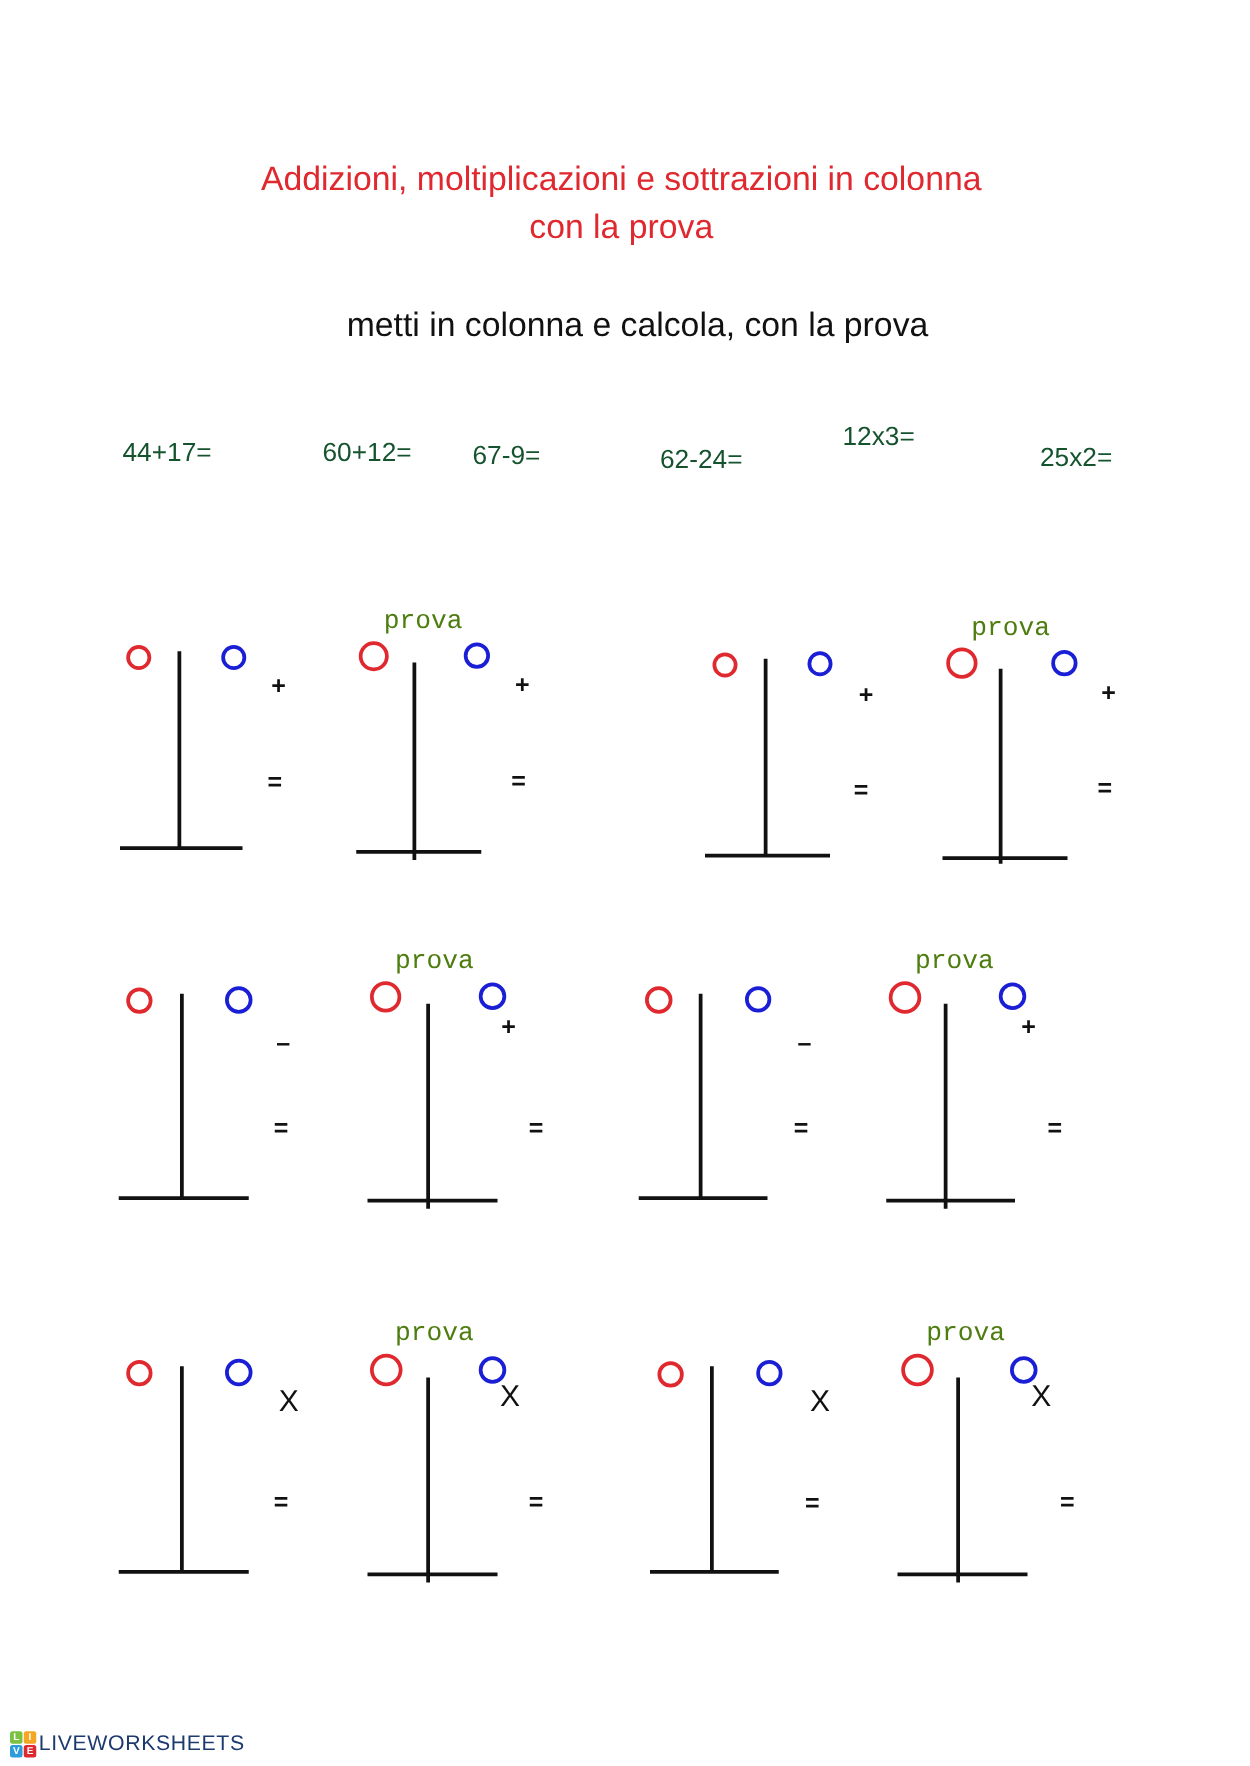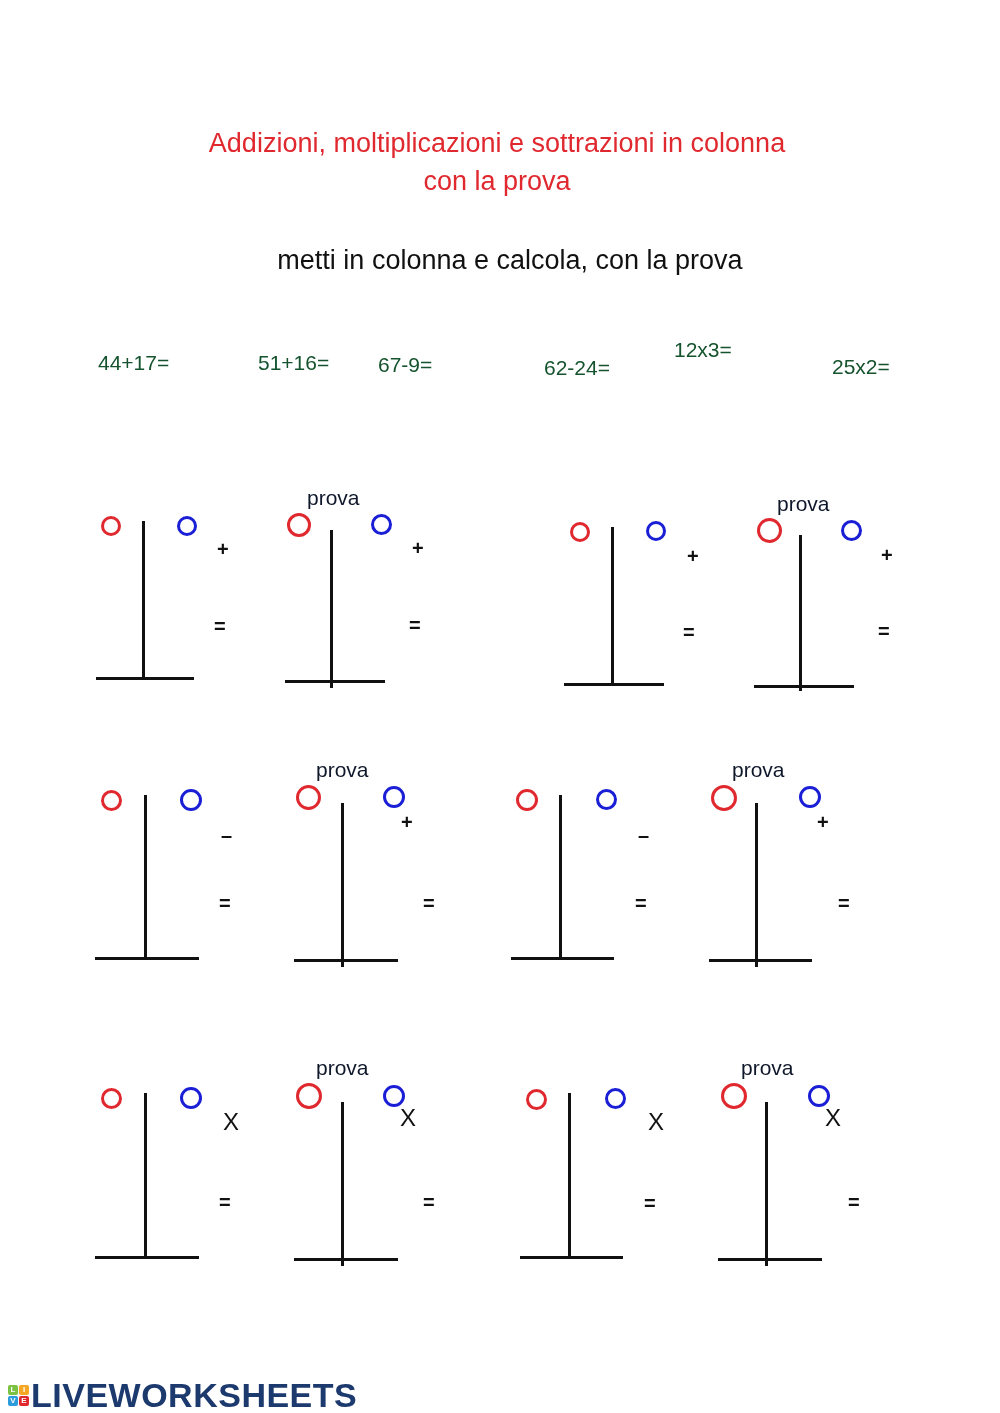--- a/index.html
+++ b/index.html
@@ -12,37 +12,37 @@
     .subtitle { position: absolute; top: 245px; left: 0; width: 1020px; text-align: center;
                 color: #111; font-size: 27px; }
     .problem { position: absolute; color: #14532d; font-size: 21px; }
     .vline { position: absolute; background: #111; width: 3px; }
     .hline { position: absolute; background: #111; height: 3px; }
     .circ { position: absolute; border-radius: 50%; box-sizing: border-box; }
     .circ.red { border: 3px solid #e0282f; }
     .circ.blue { border: 3px solid #1a1fd6; }
     .op { position: absolute; color: #111; font-weight: bold; font-size: 20px; line-height: 20px; }
     .op.x { font-weight: normal; font-size: 24px; }
-    .prova { position: absolute; color: #0f172a; font-size: 21px; line-height: 22px; }
+    .prova { position: absolute; color: #4d7c0f; font-size: 21px; line-height: 22px; font-family: Liberation Mono, monospace; }
     .logo { position: absolute; left: 8px; top: 1382px; height: 26px; display: flex; align-items: center; }
     .logo-icon { display: grid; grid-template-columns: 10px 10px; grid-template-rows: 10px 10px; gap: 1px; margin-right: 2px; }
     .logo-icon span { display: block; font-size: 8px; line-height: 10px; text-align: center; color: #fff; font-weight: bold; border-radius: 2px; }
-    .logo-text { font-weight: bold; color: #1d3a6e; font-size: 34px; letter-spacing: 0.5px; }
+    .logo-text { font-weight: normal; color: #1d3a6e; font-size: 17px; letter-spacing: 0.5px; }
   </style>
 </head>
 <body>
 
 <div class="title l1">Addizioni, moltiplicazioni e sottrazioni in colonna</div>
 <div class="title l2">con la prova</div>
 <div class="subtitle">metti in colonna e calcola, con la prova</div>
 
 <div class="problem" style="left:98px;top:351px;">44+17=</div>
-<div class="problem" style="left:258px;top:351px;">51+16=</div>
+<div class="problem" style="left:258px;top:351px;">60+12=</div>
 <div class="problem" style="left:378px;top:353px;">67-9=</div>
-<div class="problem" style="left:544px;top:356px;">62-24=</div>
+<div class="problem" style="left:528px;top:356px;">62-24=</div>
 <div class="problem" style="left:674px;top:338px;">12x3=</div>
 <div class="problem" style="left:832px;top:355px;">25x2=</div>
 
 <div>
   <div class="circ red" style="left:101px;top:516px;width:20px;height:20px;"></div>
   <div class="circ blue" style="left:177px;top:516px;width:20px;height:20px;"></div>
   <div class="vline" style="left:142px;top:521px;height:158px;"></div>
   <div class="hline" style="left:96px;top:677px;width:98px;"></div>
   <div class="op" style="left:217px;top:539px;">+</div>
   <div class="op" style="left:214px;top:616px;">=</div>

